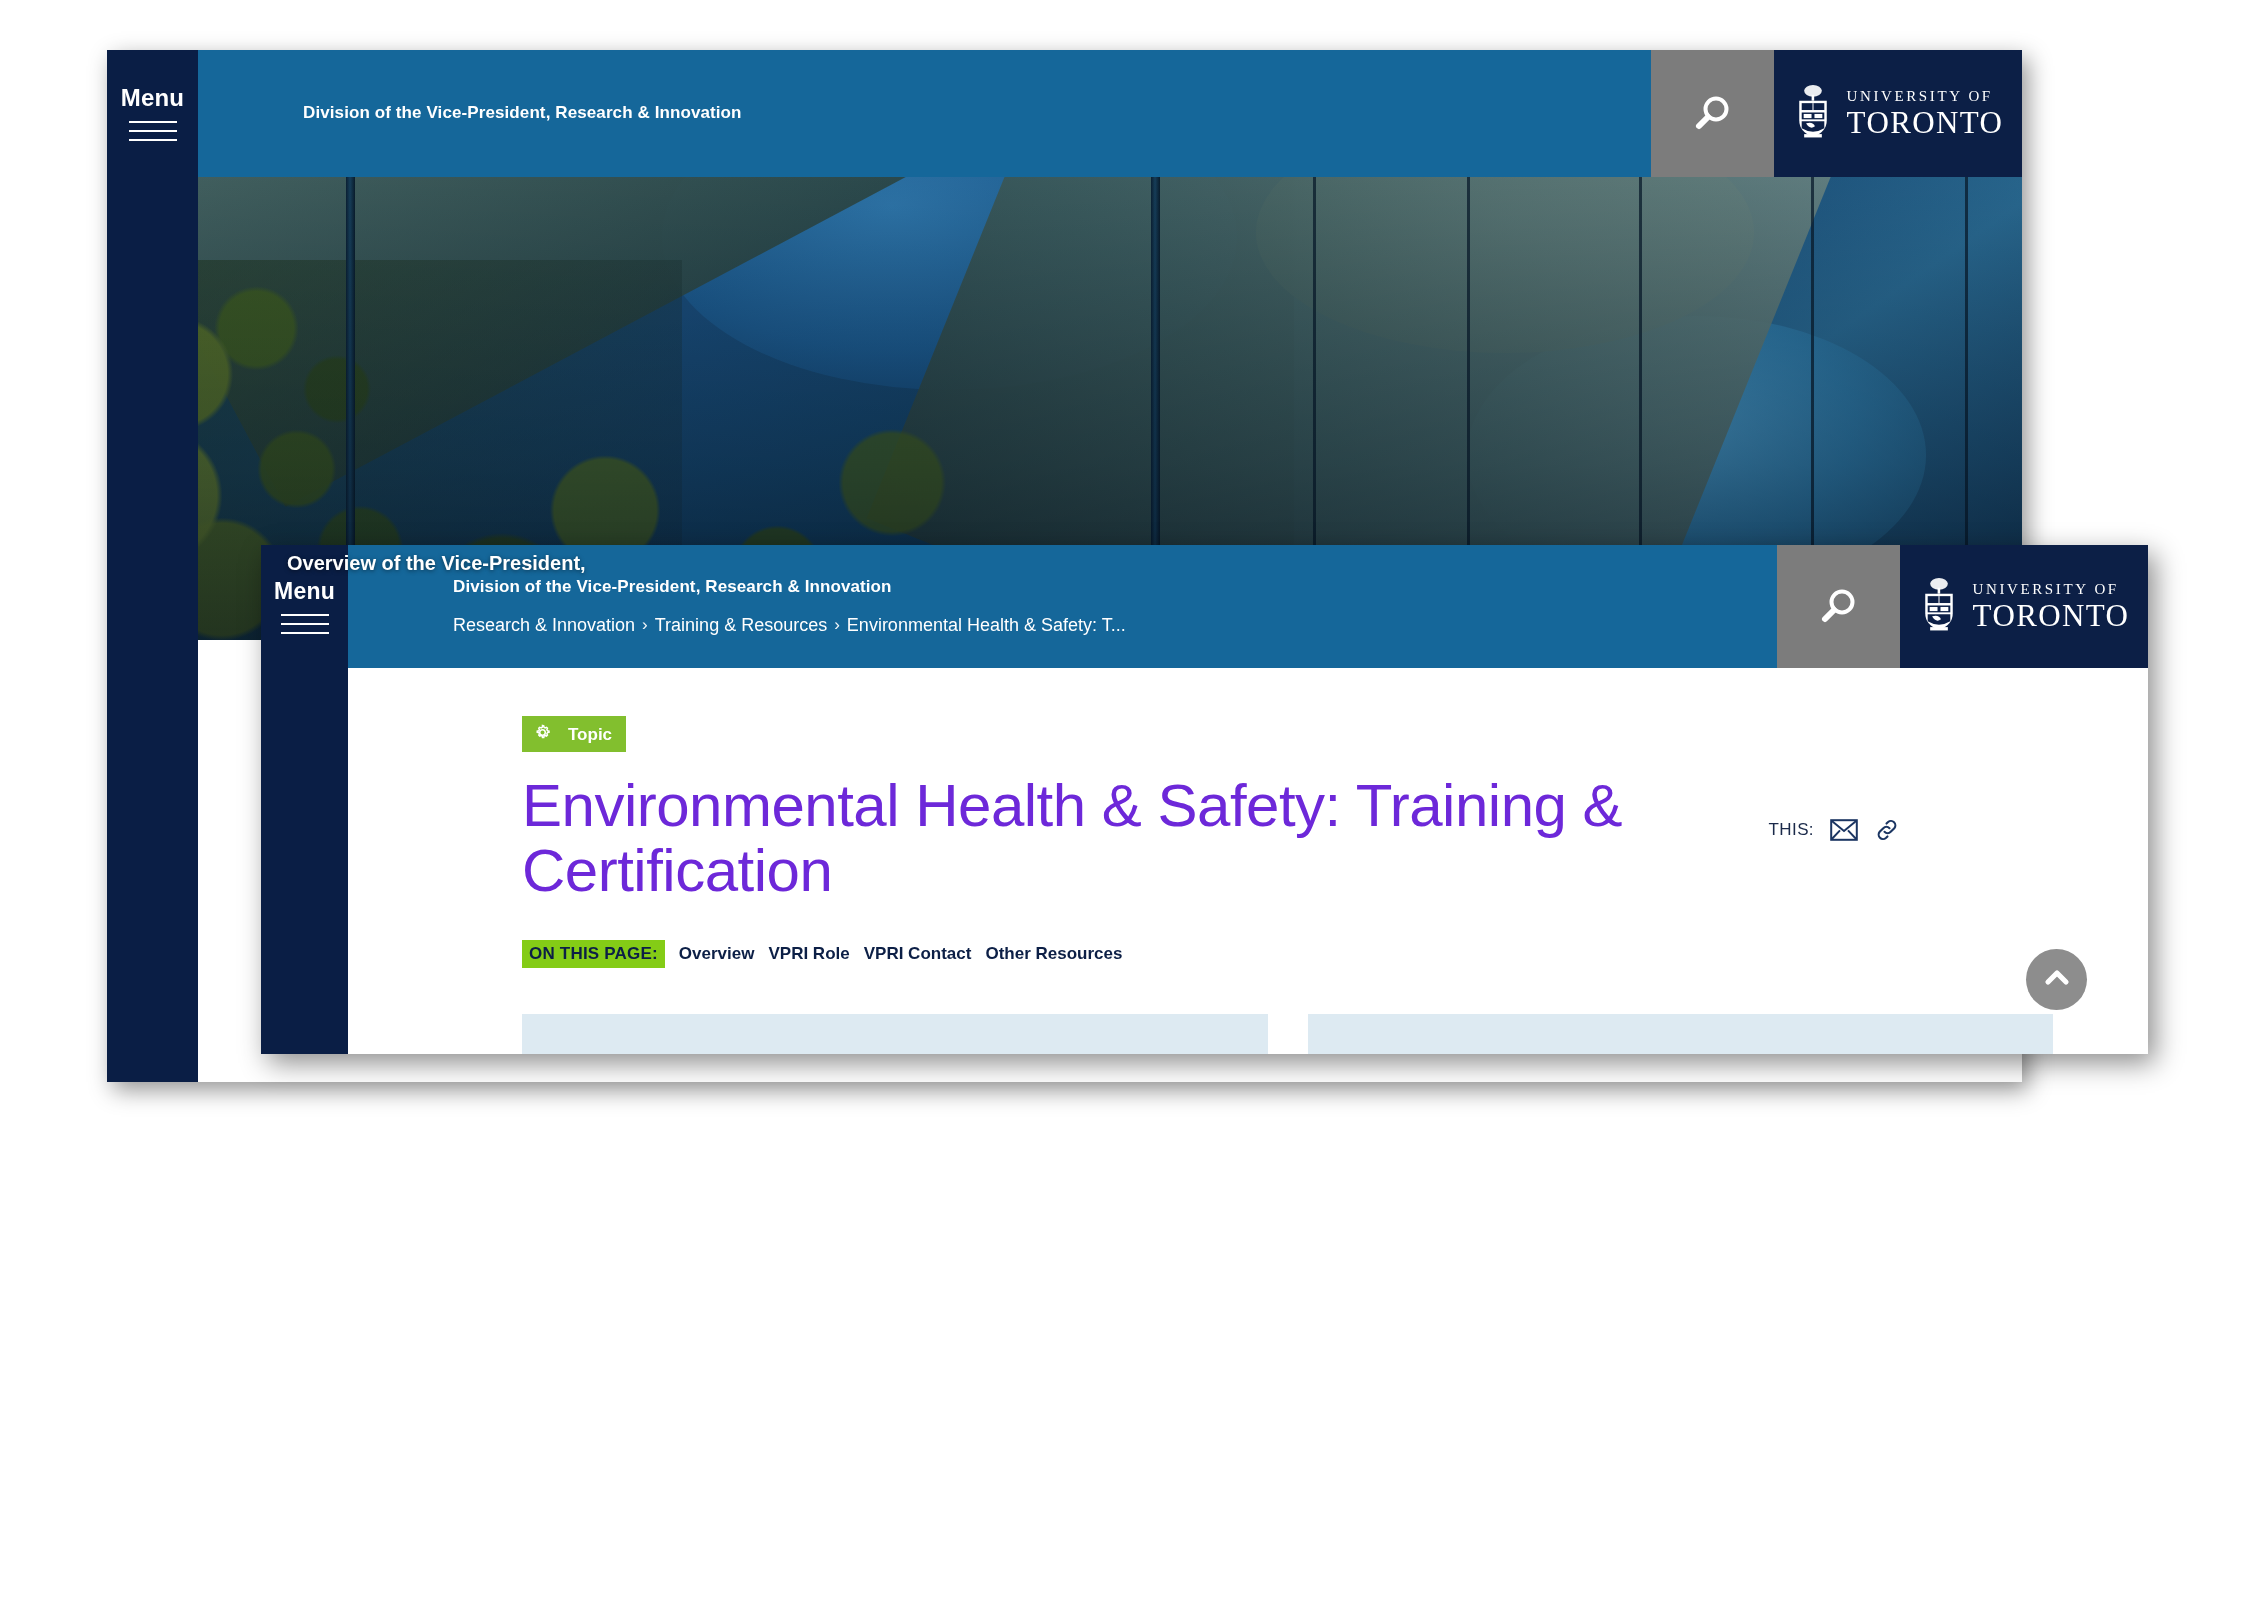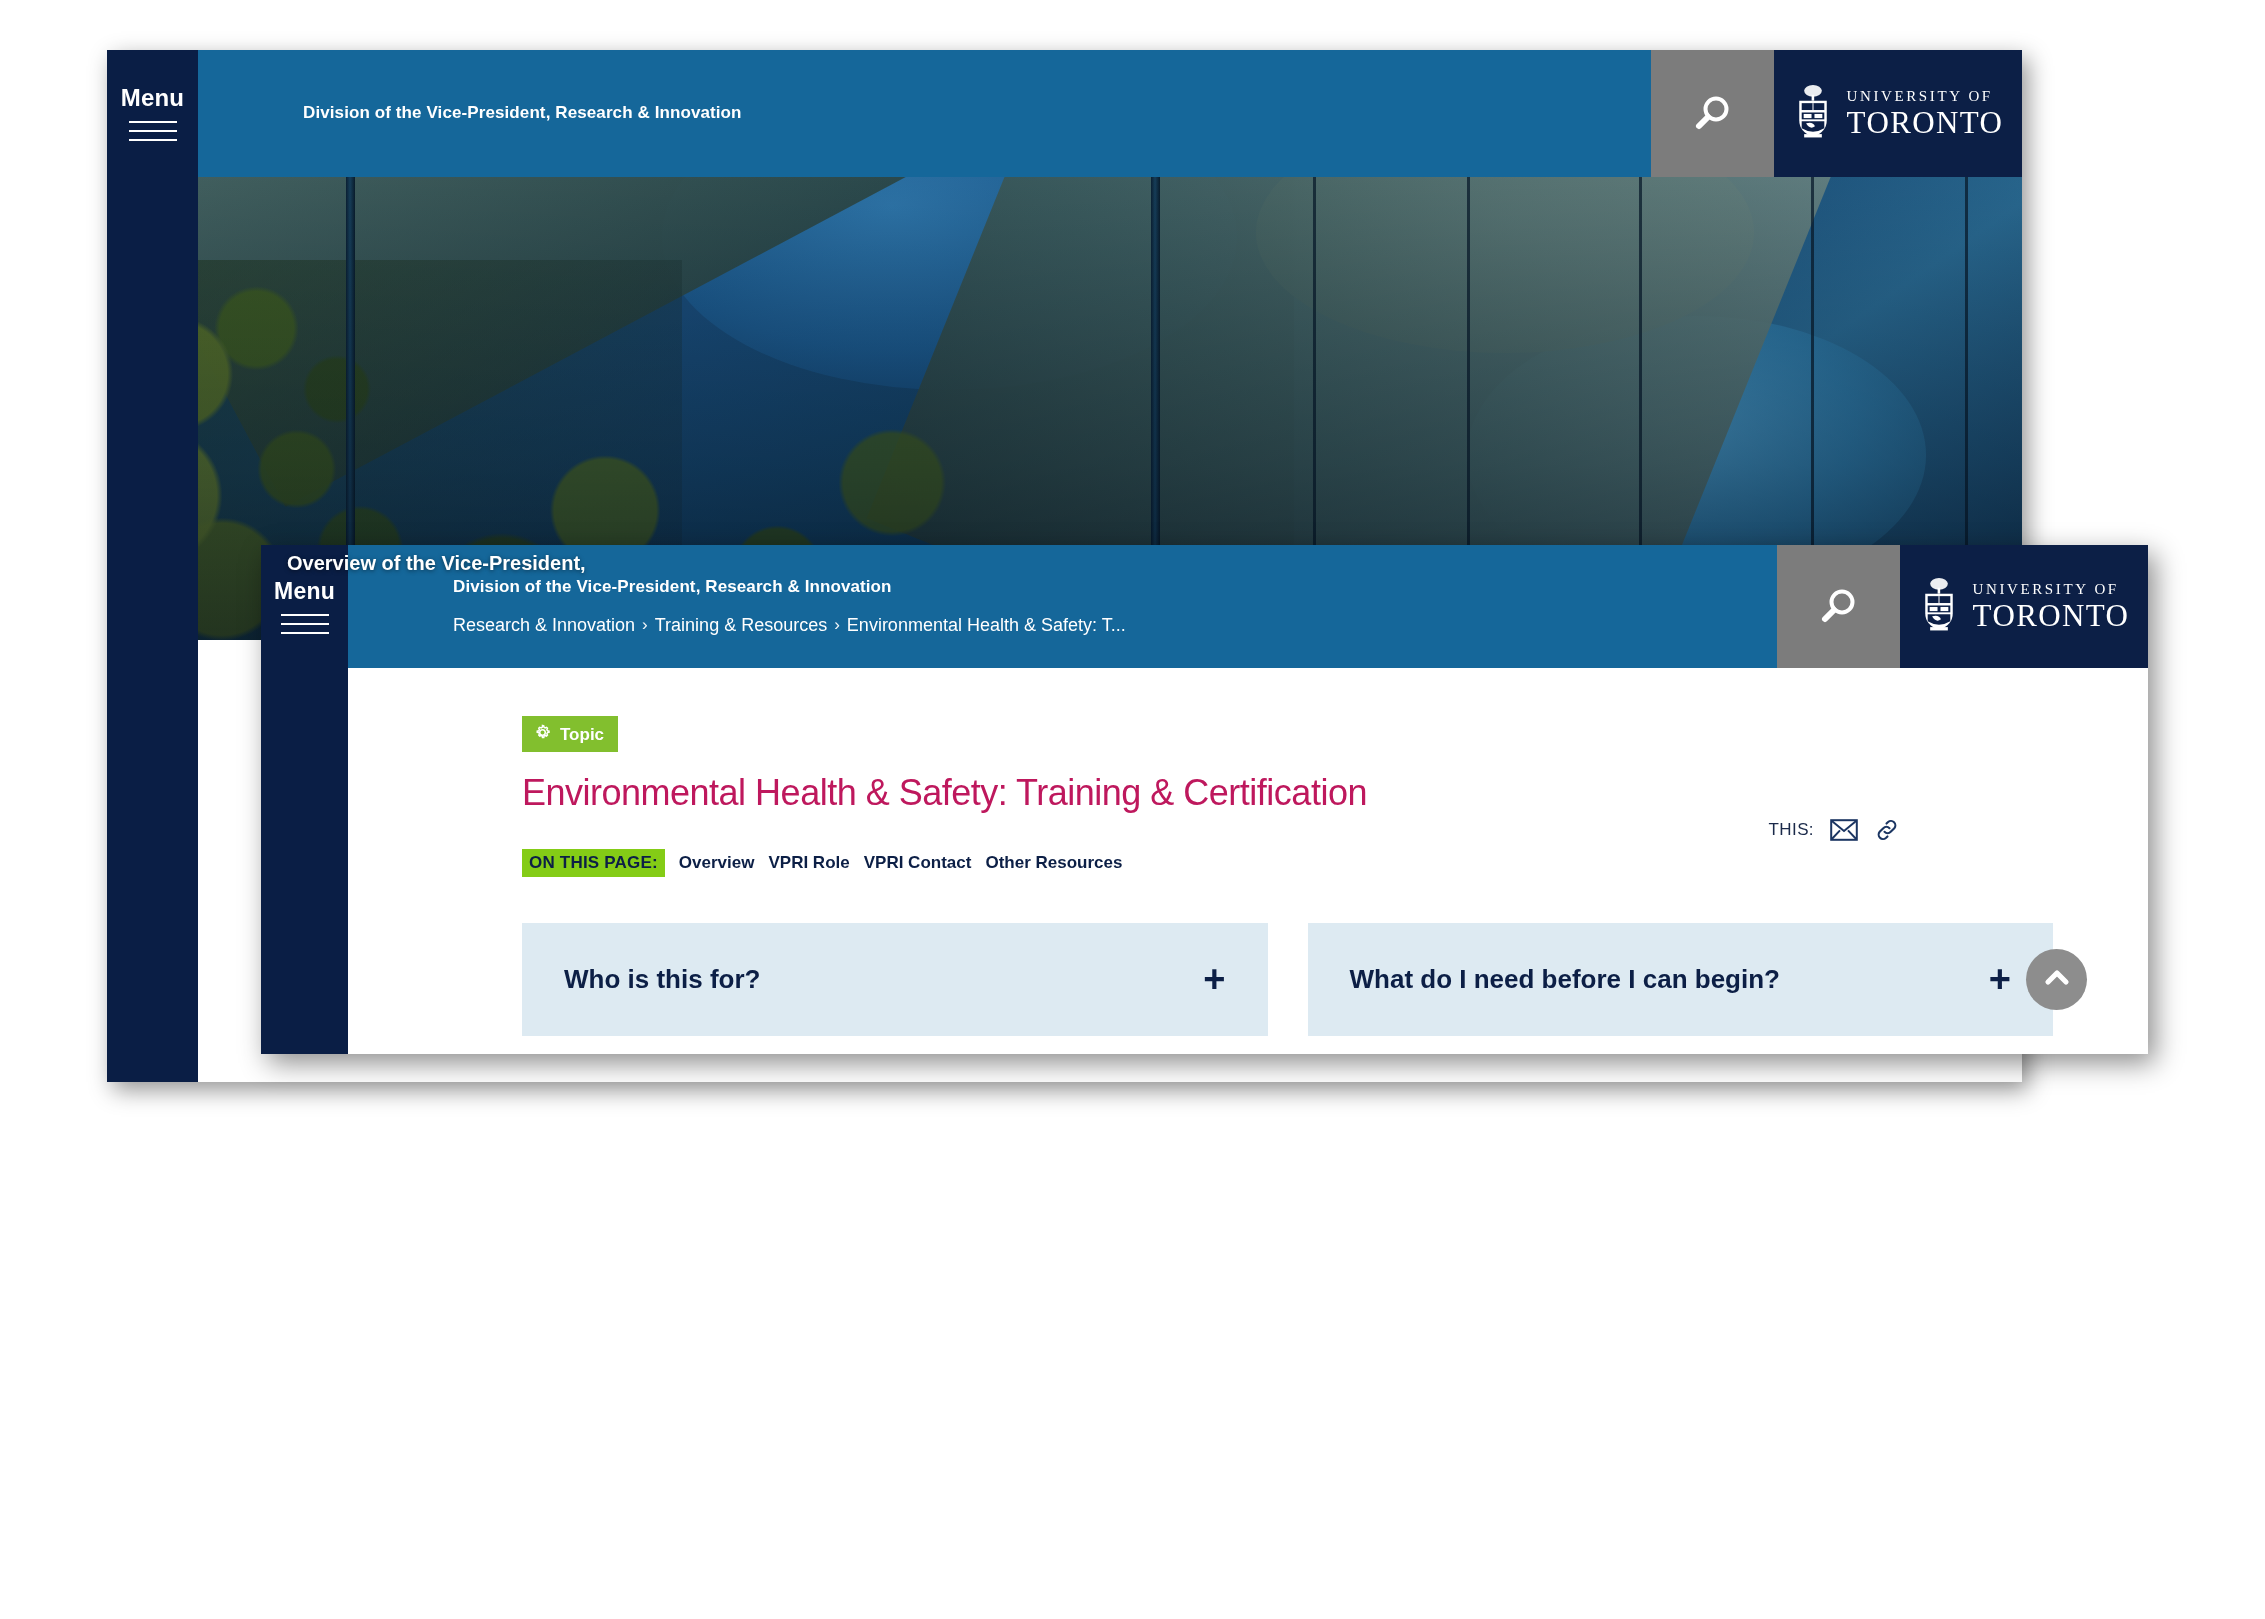--- a/index.html
+++ b/index.html
@@ -320,32 +320,32 @@
   }
   .front-content {
     position: absolute;
     left: 87px; right: 0; top: 0; bottom: 0;
     padding: 48px 95px 0 174px;
   }
 
   .topic-badge {
     display: inline-flex;
     align-items: center;
-    gap: 8px;
+    gap: 16px;
     background: #82bf2e;
     color: #ffffff;
     font-size: 17px;
     font-weight: bold;
     padding: 7px 14px 7px 11px;
     line-height: 1;
   }
 
   .page-title {
-    color: #be185d;
-    font-size: 36px;
+    color: #6d28d9;
+    font-size: 60px;
     font-weight: 400;
     line-height: 1.08;
     letter-spacing: -0.5px;
     margin-top: 22px;
     max-width: 1109px;
   }
 
   .share-row {
     position: absolute;
     right: 248px;

